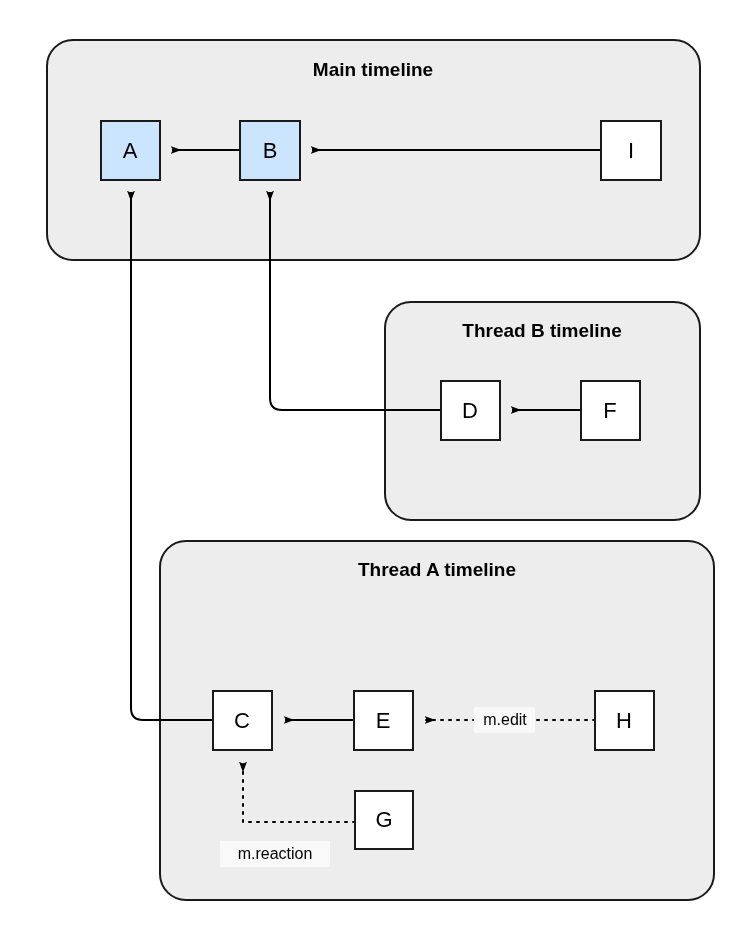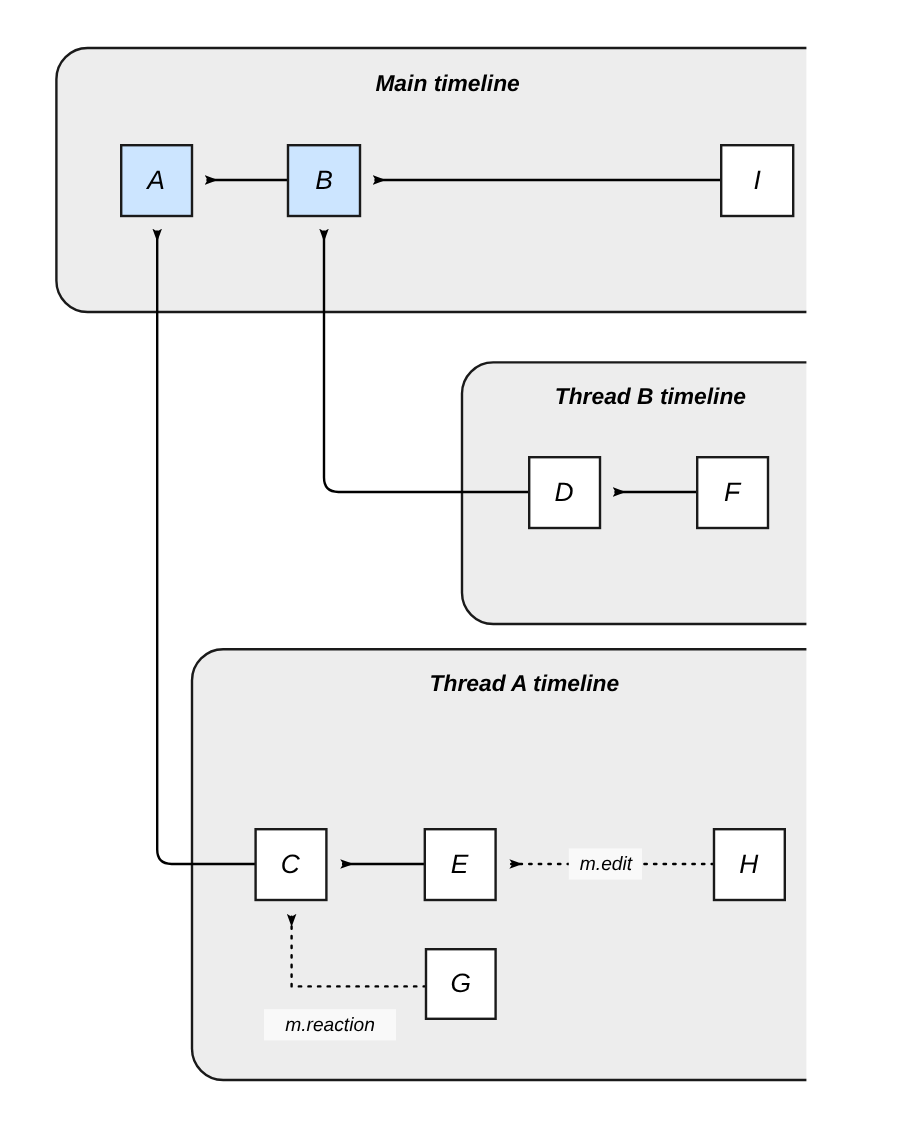--- a/index.html
+++ b/index.html
@@ -2,26 +2,25 @@
 <html><head>
 <meta charset="utf-8">
 <style>
   html, body {
     margin: 0;
     padding: 0;
     background: #ffffff;
   }
   #canvas {
     position: relative;
-    width: 672px;
+    width: 756px;
     height: 942px;
     background: #ffffff;
     font-family: "Liberation Sans", sans-serif;
     overflow: hidden;
-    font-style: italic;
   }
   #diagram-svg {
     position: absolute;
     left: 0;
     top: 0;
     width: 756px;
     height: 942px;
   }
   .group-title {
     font-weight: bold;

